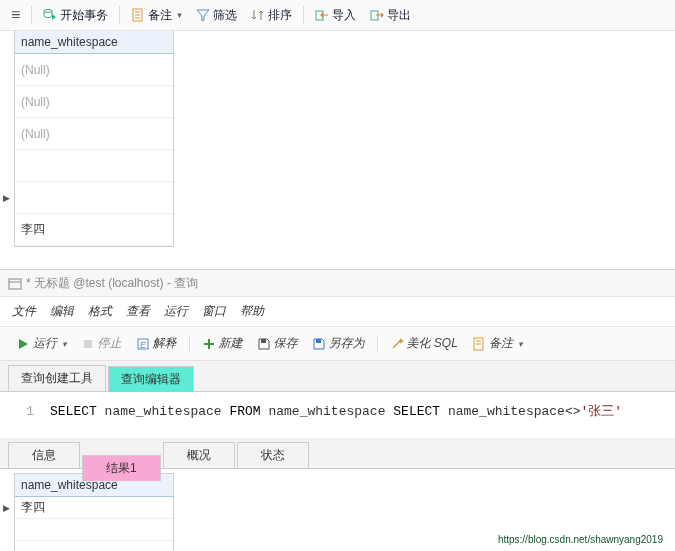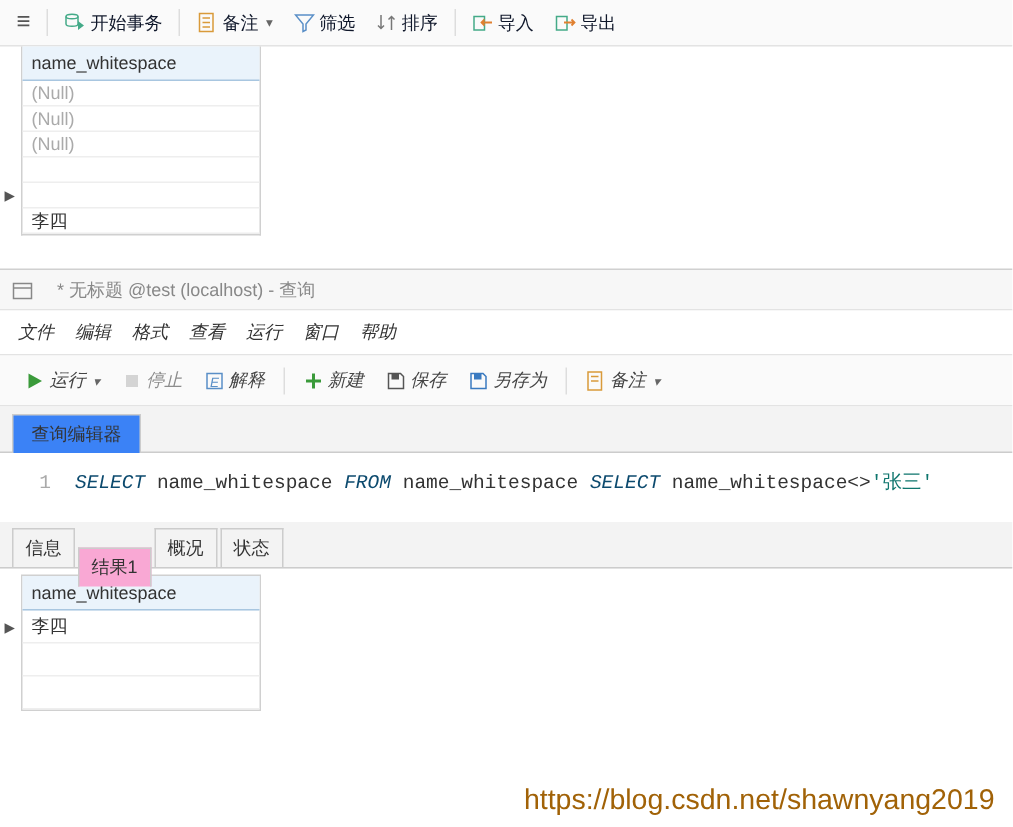--- a/index.html
+++ b/index.html
@@ -6,48 +6,48 @@
   body { font-family: "Microsoft YaHei", "Segoe UI", Tahoma, sans-serif; font-size: 12px; color: #333; background: #fff; width: 675px; }
   .toolbar { display: flex; align-items: center; gap: 4px; padding: 4px 6px; border-bottom: 1px solid #e3e3e3; background: #fafafa; }
   .toolbar .btn { display: flex; align-items: center; gap: 3px; padding: 2px 5px; cursor: pointer; color: #0f172a; }
   .toolbar .sep { width: 1px; height: 18px; background: #ddd; margin: 0 2px; }
   .dd::after { content: "▾"; font-size: 9px; margin-left: 2px; color: #666; }
   .ico { width: 14px; height: 14px; display: inline-block; flex-shrink: 0; }
   .ico svg { width: 14px; height: 14px; display: block; }
 
   .grid { width: 160px; border: 1px solid #d0d0d0; border-top: none; margin-bottom: 22px; }
   .grid .hdr { background: #eaf3fb; border-bottom: 1px solid #a8c6e0; padding: 4px 6px; font-size: 12px; color: #333; }
-  .grid .row { border-bottom: 1px solid #eee; padding: 3px 6px; height: 17px; display: flex; align-items: center; position: relative; }
+  .grid .row { border-bottom: 1px solid #eee; padding: 3px 6px; height: 32px; display: flex; align-items: center; position: relative; }
   .grid .row.cursor::before { content: "▶"; position: absolute; left: -12px; font-size: 9px; color: #555; }
   .grid .null { color: #aaa; }
   .grid-wrap { padding-left: 14px; }
 
   .querypanel { border-top: 1px solid #d0d0d0; }
-  .tabbar { display: flex; align-items: center; gap: 16px; padding: 5px 8px 4px; border-bottom: 1px solid #e3e3e3; background: #f7f7f7; color: #888; }
+  .tabbar { display: flex; align-items: center; gap: 4px; padding: 5px 8px 4px; border-bottom: 1px solid #e3e3e3; background: #f7f7f7; color: #888; }
   .menubar, .toolbar2 { display: flex; gap: 14px; padding: 6px 12px; border-bottom: 1px solid #e3e3e3; background: #fff; font-style: italic; }
   .menubar span { cursor: pointer; color: #333; }
   .toolbar2 { gap: 6px; align-items: center; background: #fafafa; }
   .toolbar2 .btn { display: flex; align-items: center; gap: 3px; padding: 2px 4px; cursor: pointer; color: #444; }
   .toolbar2 .sep { width: 1px; height: 18px; background: #ddd; margin: 0 2px; }
   .tabstrip { display: flex; border-bottom: 1px solid #ccc; background: #f3f3f3; padding-left: 8px; padding-top: 4px; }
   .tabstrip .tab { padding: 4px 12px; border: 1px solid #ccc; border-bottom: none; margin-right: 2px; background: #f3f3f3; cursor: pointer; font-size: 12px; }
-  .tabstrip .tab.active { background: #3b82f6; position: relative; top: 1px; }
+  .tabstrip .tab.active { background: #5eead4; position: relative; top: 1px; }
   .sql { font-family: Consolas, "Courier New", monospace; font-size: 13px; padding: 10px 10px 18px; white-space: pre; }
   .sql .ln { color: #aaa; display: inline-block; width: 24px; text-align: right; margin-right: 16px; }
-  .kw { color: #0c4a6e; font-style: italic; }
-  .str { color: #0f766e; }
+  .kw { color: #000000; }
+  .str { color: #7f1d1d; }
   .resulttabs { display: flex; border-bottom: 1px solid #ccc; background: #f3f3f3; padding-left: 8px; padding-top: 4px; }
-  .resulttabs .tab { padding: 4px 8px; border: 1px solid #ccc; border-bottom: none; margin-right: 2px; background: #f3f3f3; cursor: pointer; }
+  .resulttabs .tab { padding: 4px 23px; border: 1px solid #ccc; border-bottom: none; margin-right: 2px; background: #f3f3f3; cursor: pointer; }
   .resulttabs .tab.active { background: #f9a8d4; position: relative; top: 13px; }
   .resgrid-wrap { padding-left: 14px; padding-top: 4px; }
   .resgrid { width: 160px; border: 1px solid #d0d0d0; }
   .resgrid .hdr { background: #eaf3fb; border-bottom: 1px solid #a8c6e0; padding: 4px 6px; }
   .resgrid .row { border-bottom: 1px solid #eee; padding: 3px 6px; height: 22px; display: flex; align-items: center; position: relative; }
   .resgrid .row.cursor::before { content: "▶"; position: absolute; left: -12px; font-size: 9px; color: #555; }
-  .watermark { position: fixed; right: 12px; bottom: 6px; color: #a16207; font-size: 19px; pointer-events: none; font-family: Arial, sans-serif; }
+  .watermark { position: fixed; right: 12px; bottom: 6px; color: #14532d; font-size: 10px; pointer-events: none; font-family: Arial, sans-serif; }
 </style>
 </head>
 <body>
 
 <div class="toolbar">
   <div class="btn" style="font-size:16px;font-weight:bold;color:#555">≡</div>
   <div class="sep"></div>
   <div class="btn">
     <span class="ico">
         <svg viewBox="0 0 14 14">
@@ -193,32 +193,42 @@
     <div class="btn">
       <span class="ico">
           <svg viewBox="0 0 14 14">
             <path d="M2 2h8l2 2v8H2z" fill="none" stroke="#3a7ac0"></path>
             <rect x="4" y="2" width="5" height="4" fill="#3a7ac0"></rect>
           </svg>
         </span>
       <span>另存为</span>
     </div>
     <div class="sep"></div>
+    <div class="btn">
+      <span class="ico">
+          <svg viewBox="0 0 14 14">
+            <path d="M3 11L11 3" stroke="#c7a23a" stroke-width="1.5"></path>
+            <path d="M11 1l1 2 2 1-2 1-1 2-1-2-2-1 2-1z" fill="#c7a23a"></path>
+          </svg>
+        </span>
+      <span>美化 SQL</span>
+    </div>
     <div class="btn dd">
       <span class="ico">
           <svg viewBox="0 0 14 14">
             <rect x="2" y="1" width="9" height="12" fill="none" stroke="#d99a3a"></rect>
             <line x1="4" y1="4" x2="9" y2="4" stroke="#d99a3a"></line>
             <line x1="4" y1="7" x2="9" y2="7" stroke="#d99a3a"></line>
           </svg>
         </span>
       <span>备注</span>
     </div>
   </div>
   <div class="tabstrip">
+    <div class="tab">查询创建工具</div>
     <div class="tab active">查询编辑器</div>
   </div>
   <div class="sql"><span class="ln">1</span><span class="kw">SELECT</span><span> name_whitespace </span><span class="kw">FROM</span><span> name_whitespace </span><span class="kw">SELECT</span><span> name_whitespace&lt;&gt;</span><span class="str">'张三'</span></div>
   <div class="resulttabs" id="resulttabs">
       <div class="tab">信息</div>
       <div class="tab active">结果1</div>
       <div class="tab">概况</div>
       <div class="tab">状态</div>
     </div>
   <div class="resgrid-wrap">

